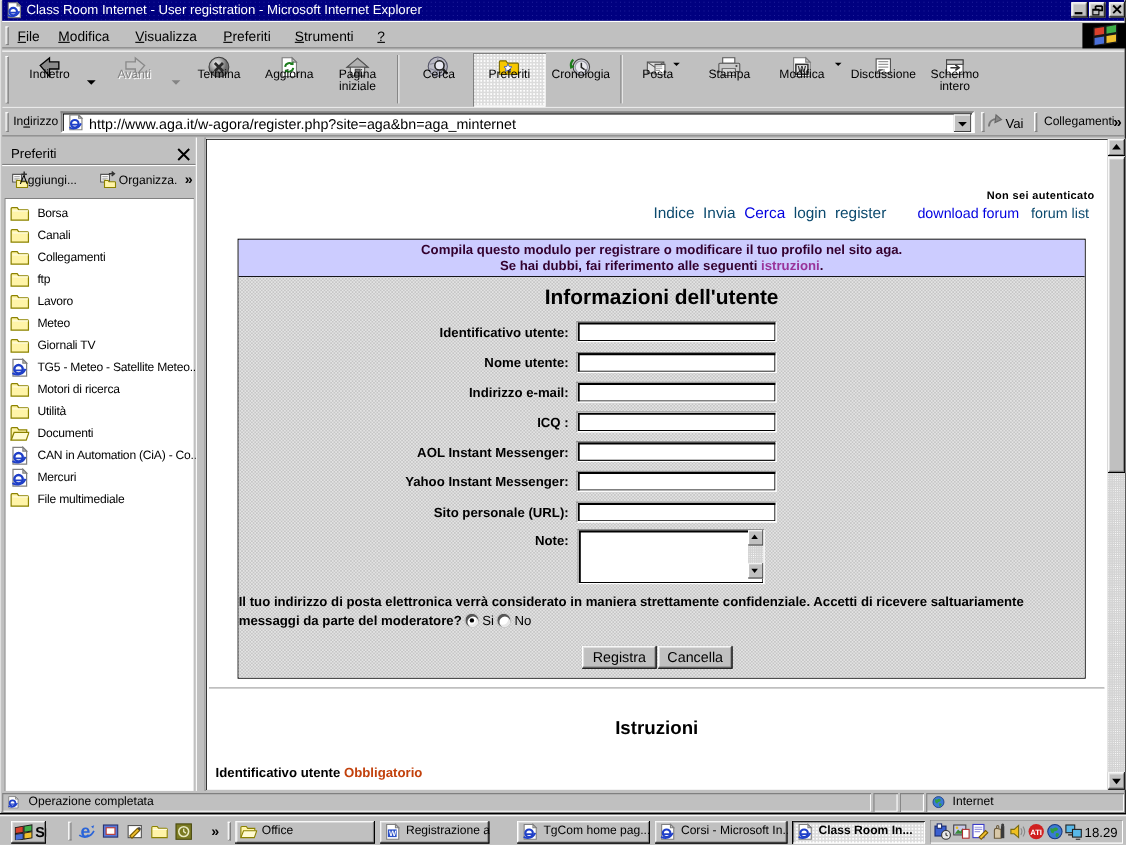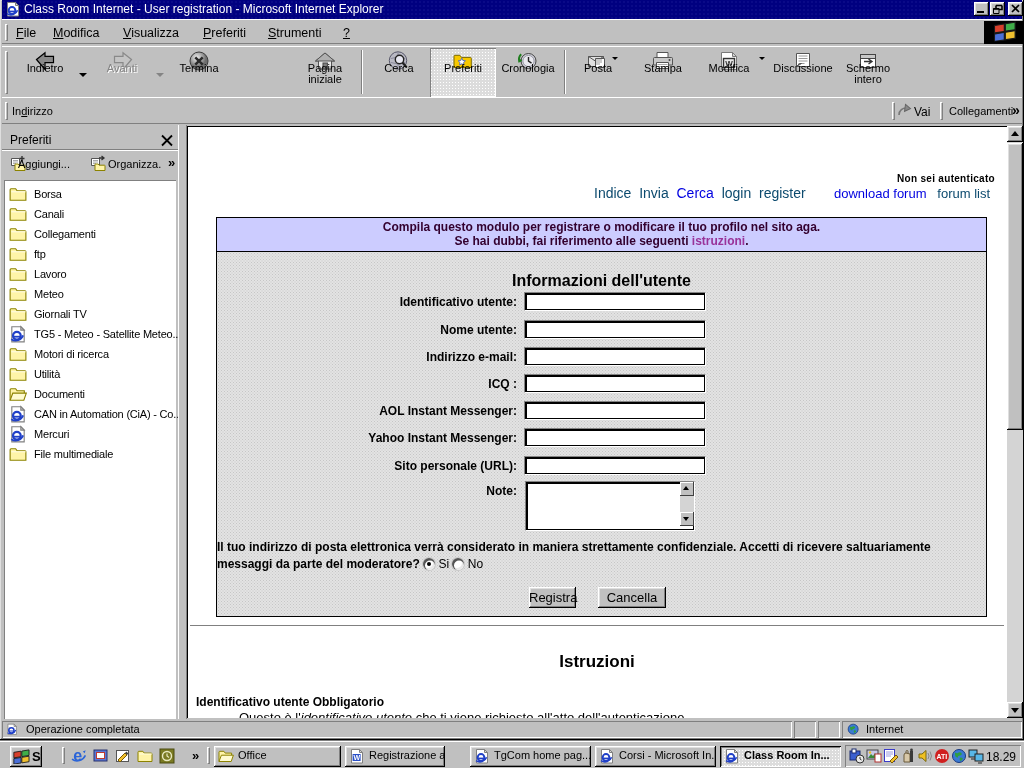--- a/index.html
+++ b/index.html
@@ -72,33 +72,33 @@
 #bigbar{position:absolute;left:8px;top:16px;width:799px;height:27px;background:#ccccff;text-align:center;
  font-size:23px;color:#000033;line-height:27px}
 #nsa{position:absolute;right:11px;top:46px;font-size:10px;font-weight:bold;letter-spacing:.3px}
 #links{position:absolute;left:0;top:58px;width:818px;text-align:center;font-size:14px;white-space:nowrap}
 #links a{text-decoration:none}
 .lv{color:#0c4a6e}.lb{color:#0000e0}
 #formtable{position:absolute;left:28px;top:90px;width:771px;border:1px solid #000}
 #fhead{background:#ccccff;text-align:center;font-size:12px;font-weight:bold;color:#33002e;padding:2px 0 3px 0;line-height:14px;border-bottom:1px solid #000}
 #fhead a{color:#993399;text-decoration:none}
 #fbody{position:relative;height:364px;background-image:radial-gradient(#c6c6c6 26%,transparent 32%),radial-gradient(#c6c6c6 26%,transparent 32%);background-position:0 0,1.5px 1.5px;background-size:3px 3px;background-color:#e3e3e3}
-#fbody h3{position:absolute;left:0;top:20px;width:100%;text-align:center;font-size:16px;color:#000}
+#fbody h3{position:absolute;left:0;top:8px;width:100%;text-align:center;font-size:19px;color:#000}
 .frow{position:absolute;right:469px;font-size:12px;font-weight:bold;white-space:nowrap;text-align:right}
 .fin{position:absolute;left:307px;width:182px;height:19px;background:#fff;border:1px solid;border-color:#848484 #fff #fff #848484;box-shadow:inset 2px 2px 0 #000,inset -1px -1px 0 #000}
 #conf{position:absolute;left:0;top:287px;width:100%;text-align:left;font-size:12px;font-weight:bold;line-height:17px;white-space:nowrap}
 .btn{position:absolute;top:335px;height:21px;background:#c0c0c0;font-size:13px;text-align:center;
  box-shadow:inset -1px -1px 0 #000,inset 1px 1px 0 #fff,inset -2px -2px 0 #808080,inset 2px 2px 0 #dfdfdf;line-height:21px}
 .radio{display:inline-block;width:12px;height:12px;border-radius:50%;background:#fff;vertical-align:-2px;
  box-shadow:inset 1px 1.5px 0 1px #555,inset -1px -1px 0 1px #e8e8e8,0 0 0 1px #c9c9c9;border:0;position:relative}
 .radio.on:after{content:"";position:absolute;left:4px;top:4px;width:4px;height:4px;border-radius:50%;background:#000}
 #hr2{position:absolute;left:2px;top:498px;width:814px;height:2px;border-top:1px solid #808080;border-bottom:1px solid #fff}
 #istr{position:absolute;left:0;top:525px;width:818px;text-align:center;font-size:17px;font-weight:bold}
 #obbl{position:absolute;left:8px;top:568px;font-size:12px;font-weight:bold}
-#obbl .red{color:#000000}
+#obbl .red{color:#c2410c}
 #quest{position:absolute;left:51px;top:583px;font-size:13px}
 </style></head>
 <body>
 <svg width="0" height="0" style="position:absolute">
     <defs>
 <symbol id="iepage" viewBox="0 0 16 16">
  <path d="M2.5 1.5h8l3 3v10.5h-11z" fill="#fff" stroke="#808080" stroke-width="1"></path>
  <path d="M10.5 1.5v3h3z" fill="#d8d8d8" stroke="#808080" stroke-width="1"></path>
  <circle cx="7" cy="9.5" r="3.4" fill="none" stroke="#2040c8" stroke-width="2"></circle>
  <path d="M4 10.4h6.2" stroke="#2040c8" stroke-width="1.6"></path>
@@ -196,20 +196,31 @@
                 <stop offset="0%" stop-color="#efefef"></stop>
                 <stop offset="60%" stop-color="#a8a8a8"></stop>
                 <stop offset="100%" stop-color="#6e6e6e"></stop>
               </radialGradient>
             </defs>
         <circle cx="11" cy="10" r="9" fill="url(#sph)" stroke="#3c3c3c"></circle>
         <path d="M7.3 6.3l7.4 7.4M14.7 6.3l-7.4 7.4" stroke="#2a2a2a" stroke-width="2.5"></path>
       </svg>
       <div class="lbl">Termina</div>
     </div>
+    <div class="tbb" style="left:228px;width:66px">
+      <svg class="ico" width="22" height="20">
+        <path d="M4.5 1.5h9l4 4v13h-13z" fill="#fff" stroke="#7a7a7a"></path>
+        <path d="M13.5 1.5v4h4z" fill="#d4d4d4" stroke="#7a7a7a"></path>
+        <path d="M7.2 9.8a4 4 0 0 1 7-2.1" fill="none" stroke="#1e7d1e" stroke-width="1.8"></path>
+        <path d="M14.8 4.6v3.4h-3.4z" fill="#1e7d1e"></path>
+        <path d="M14.6 10.6a4 4 0 0 1-7 2.1" fill="none" stroke="#1e7d1e" stroke-width="1.8"></path>
+        <path d="M7 15.8v-3.4h3.4z" fill="#1e7d1e"></path>
+      </svg>
+      <div class="lbl">Aggiorna</div>
+    </div>
     <div class="tbb" style="left:294px;width:58px">
       <svg class="ico" width="24" height="20">
         <path d="M12 2 L2.5 10h3v8h13v-8h3z" fill="#e8e8e8" stroke="#555"></path>
         <path d="M12 2 L2.5 10h19z" fill="#b0b0b0" stroke="#555"></path>
         <rect x="10" y="12" width="4.4" height="6" fill="#808080" stroke="#444"></rect>
       </svg>
       <div class="lbl">Pagina<br>iniziale</div>
     </div>
     <div class="abs tsep sep" style="left:359px"></div>
     <div class="tbb" style="left:367px;width:60px">
@@ -282,20 +293,29 @@
         <rect x="2.5" y="3.5" width="15" height="13" fill="#fff" stroke="#444"></rect>
         <rect x="2.5" y="3.5" width="15" height="4" fill="#c8c8c8" stroke="#444"></rect>
         <path d="M6 10.5h8M10.5 8l3.5 2.5-3.5 2.5" fill="none" stroke="#333" stroke-width="1.4"></path>
       </svg>
       <div class="lbl">Schermo<br>intero</div>
     </div>
   </div>
   <div class="abs" id="addrbar">
     <div class="abs grip" style="left:3px;top:4px;height:18px"></div>
     <div class="lab">In<u>d</u>irizzo</div>
+    <div id="addrfield" class="field">
+      <svg width="16" height="16" style="position:absolute;left:4px;top:0px">
+            <use href="#iepage"></use>
+          </svg>
+      <div class="url">http://www.aga.it/w-agora/register.php?site=aga&amp;bn=aga_minternet</div>
+      <div id="addrdrop" class="raisedthin">
+            <div class="arrglyph" style="left:4px;top:7px"></div>
+          </div>
+    </div>
     <div class="abs grip" style="left:890px;top:4px;height:18px"></div>
     <div class="abs" style="left:895px;top:4px;width:36px;height:18px">
       <svg width="16" height="15" style="position:absolute;left:0;top:1px">
             <path d="M2 12c0-5 4-7 7-7" fill="none" stroke="#777" stroke-width="1.6"></path>
             <path d="M8 1.5l5.5 3.5-5.5 3.5z" fill="#888" stroke="#666" transform="rotate(8 9 5)"></path>
           </svg>
       <div style="position:absolute;left:17px;top:3px;font-size:12px">Vai</div>
     </div>
     <div class="abs grip" style="left:938px;top:4px;height:18px"></div>
     <div class="abs" style="left:947px;top:7px;font-size:11px">Collegamenti</div>
@@ -446,28 +466,27 @@
               <div class="abs" style="right:0;top:0;width:14px;height:44px;background-image:radial-gradient(#fff 30%,transparent 32%);background-size:2px 2px;background-color:#d4d4d4">
                 <div class="abs raisedthin" style="left:0;top:0;width:14px;height:14px;background:#c0c0c0">
                       <div class="tri-up" style="left:3px;top:4px;border-left-width:3.5px;border-right-width:3.5px;border-bottom-width:4px"></div>
                     </div>
                 <div class="abs raisedthin" style="left:0;top:30px;width:14px;height:14px;background:#c0c0c0">
                       <div class="tri-dn" style="left:3px;top:5px;border-left-width:3.5px;border-right-width:3.5px;border-top-width:4px"></div>
                     </div>
               </div>
             </div>
             <div id="conf">Il tuo indirizzo di posta elettronica verrà considerato in maniera strettamente confidenziale. Accetti di ricevere saltuariamente<br>messaggi da parte del moderatore? <span class="radio on"></span><span style="font-weight:normal"> Si </span><span class="radio"></span><span style="font-weight:normal"> No</span></div>
-            <div class="btn" style="left:312px;width:47px">Registra</div>
+            <div class="btn" style="left:312px;width:68px">Registra</div>
             <div class="btn" style="left:381px;width:68px">Cancella</div>
           </div>
         </div>
         <div id="hr2"></div>
         <div id="istr">Istruzioni</div>
         <div id="obbl">Identificativo utente <span class="red">Obbligatorio</span></div>
-        <div id="quest">Questo è l'<i>identificativo utente</i> che ti viene richiesto all'atto dell'autenticazione</div>
       </div>
     </div>
     <div id="vscroll">
       <div class="sbtn raised" style="top:0">
             <div class="tri-up"></div>
           </div>
       <div class="abs raised" style="left:0;top:17px;width:16px;height:287px;background:#c0c0c0"></div>
       <div class="sbtn raised" style="top:576px">
             <div class="tri-dn"></div>
           </div>

